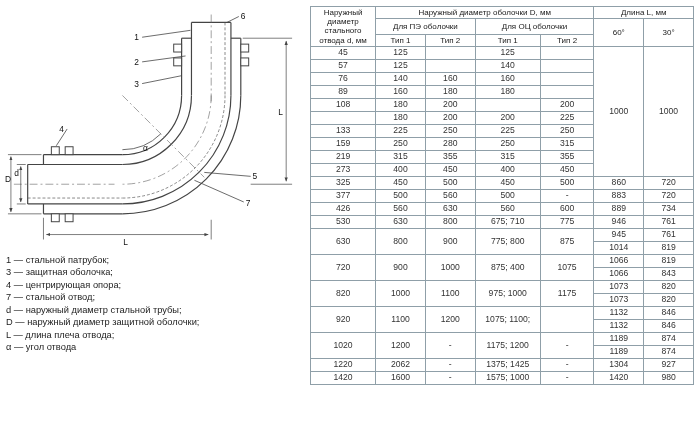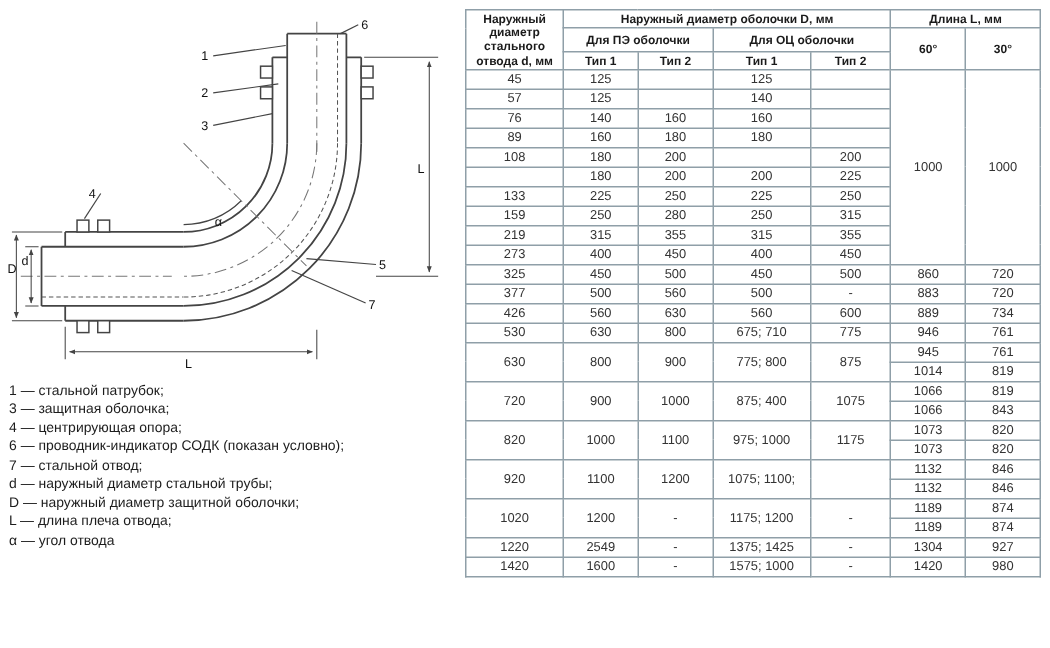--- a/index.html
+++ b/index.html
@@ -5,21 +5,21 @@
   *{box-sizing:border-box;margin:0;padding:0}
   html,body{width:700px;height:432px;background:#fff;overflow:hidden;
     font-family:"Liberation Sans",sans-serif;color:#222}
   .page{display:flex;gap:8px;padding:6px 6px 4px 4px;height:100%}
   .left{flex:0 0 298px;display:flex;flex-direction:column}
   .diagram-wrap{height:244px}
   .legend{list-style:none;font-size:9.3px;line-height:1.34;padding:4px 0 0 2px;color:#1c1c1c}
   .right{flex:1 1 auto}
   table{width:100%;border-collapse:collapse;table-layout:fixed}
   th,td{border:1px solid #8f9fa8;text-align:center;vertical-align:middle;padding:0 1px}
-  th{font-size:8px;font-weight:bold;line-height:1.15;padding:1px;color:#1a1a1a}
+  th{font-size:8px;font-weight:normal;line-height:1.15;padding:1px;color:#1a1a1a}
   td{font-size:8.6px;height:13px;line-height:1.1;color:#333}
   svg text{font-family:"Liberation Sans",sans-serif;font-size:8.5px;fill:#111}
 </style>
 </head>
 <body>
 
 <div class="page">
 
   <div class="left">
     <div class="diagram-wrap">
@@ -114,21 +114,20 @@
         <text x="278" y="110">L</text>
         <text x="121" y="242">L</text>
         <text x="141" y="146">α</text>
       </svg>
     </div>
 
     <ul class="legend">
         <li>1 — стальной патрубок;</li>
         <li>3 — защитная оболочка;</li>
         <li>4 — центрирующая опора;</li>
-        <li>6 — проводник-индикатор СОДК (показан условно);</li>
         <li>7 — стальной отвод;</li>
         <li>d — наружный диаметр стальной трубы;</li>
         <li>D — наружный диаметр защитной оболочки;</li>
         <li>L — длина плеча отвода;</li>
         <li>α — угол отвода</li>
       </ul>
   </div>
 
   <div class="right">
     <table>
@@ -329,21 +328,21 @@
             <td rowspan="2">-</td>
             <td>1189</td>
             <td>874</td>
           </tr>
           <tr>
             <td>1189</td>
             <td>874</td>
           </tr>
           <tr>
             <td>1220</td>
-            <td>2549</td>
+            <td>2062</td>
             <td>-</td>
             <td>1375; 1425</td>
             <td>-</td>
             <td>1304</td>
             <td>927</td>
           </tr>
           <tr>
             <td>1420</td>
             <td>1600</td>
             <td>-</td>

